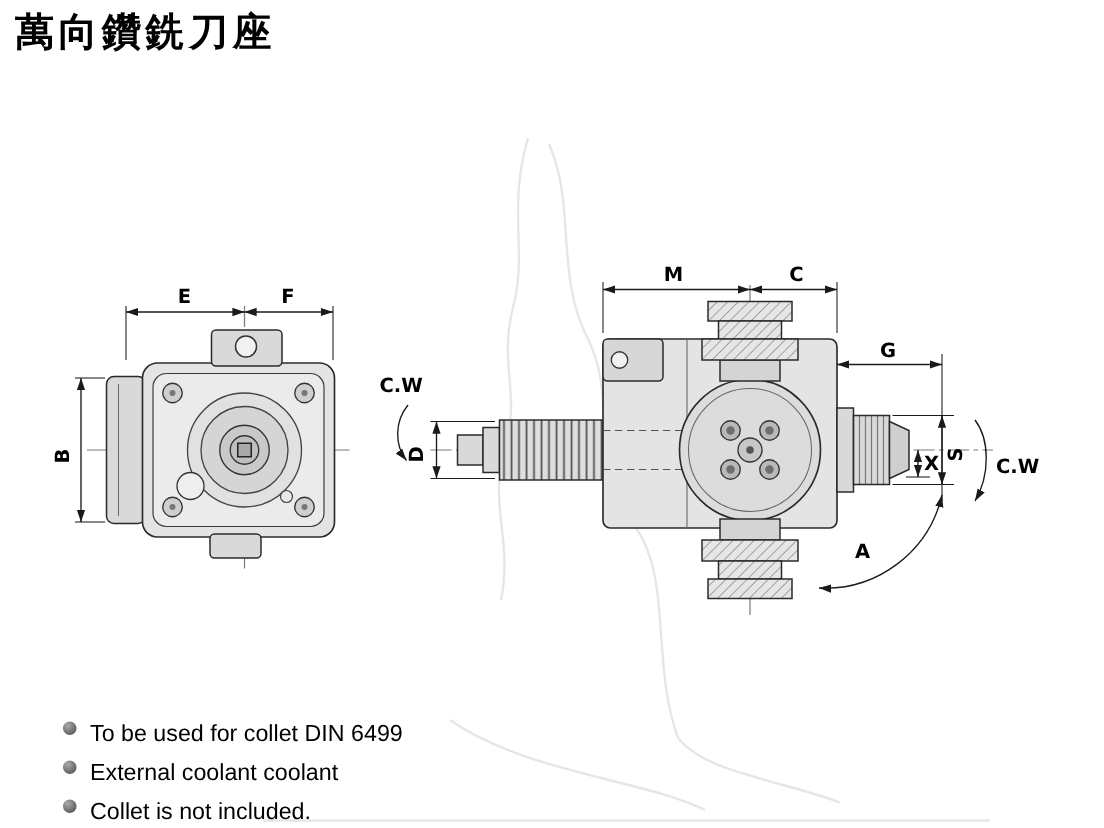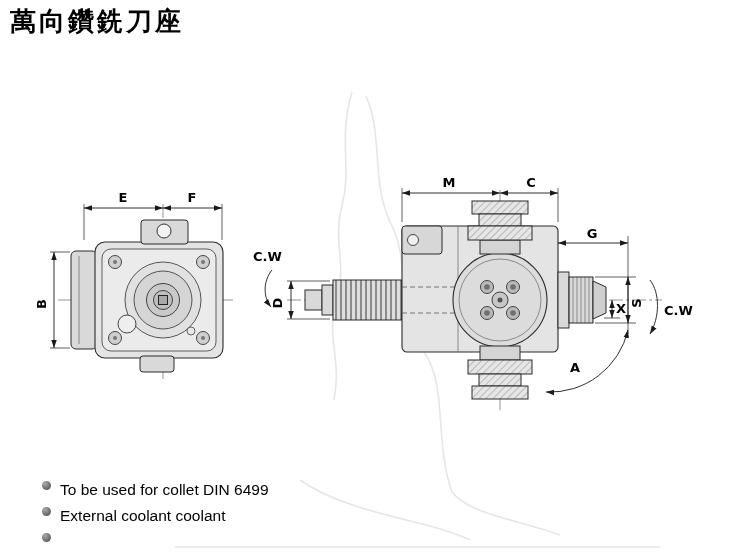--- a/index.html
+++ b/index.html
@@ -231,16 +231,17 @@
     <div class="note">
       <span class="bullet"></span>
       <span class="note-text">To be used for collet DIN 6499</span>
     </div>
     <div class="note">
       <span class="bullet"></span>
       <span class="note-text">External coolant coolant</span>
     </div>
     <div class="note">
       <span class="bullet"></span>
+      <span class="note-text">Collet is not included.</span>
     </div>
   </div>
 
 </div>
 
 </body></html>

